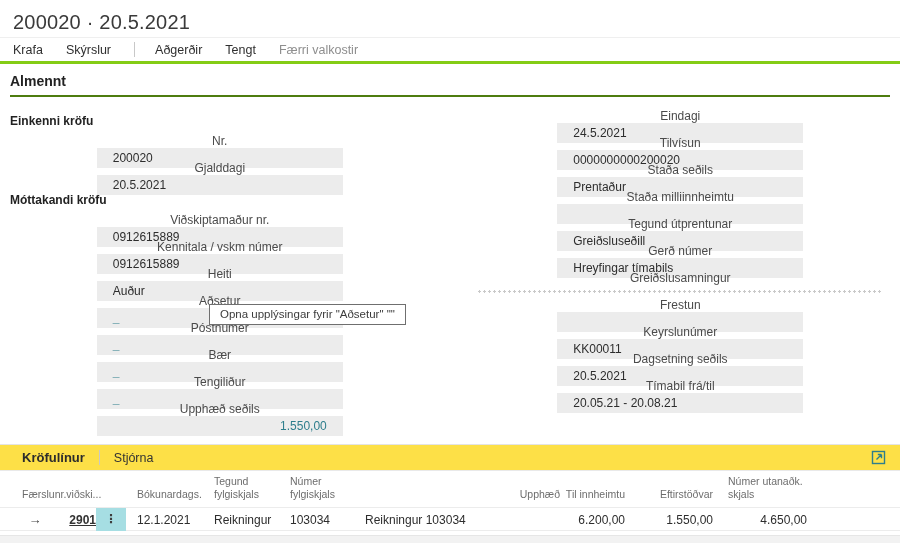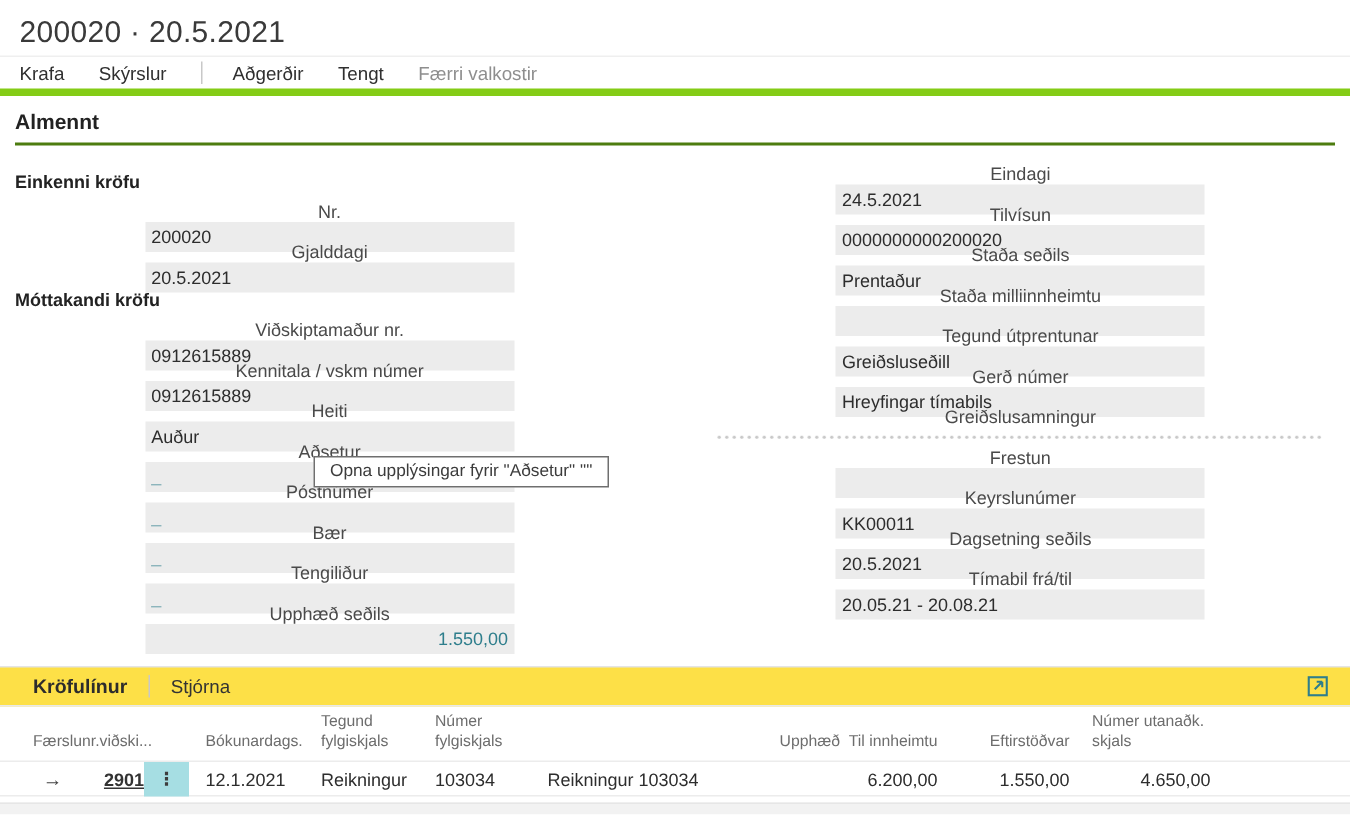--- a/index.html
+++ b/index.html
@@ -17,21 +17,21 @@
     padding: 11px 0 0 13px;
     border-bottom: 1px solid #efefef;
   }
   .page-title { font-size: 20px; font-weight: 400; color: #3a3a3a; letter-spacing: .2px; }
   
   .menubar {
     height: 26px;
     display: flex;
     align-items: center;
     padding: 0 13px;
-    border-bottom: 5px solid #84cc16;
+    border-bottom: 3px solid #84cc16;
     font-size: 12.5px;
   }
   .menu-item { color: #2f2f2f; margin-right: 23px; cursor: pointer; white-space: nowrap; }
   .menu-sep { width: 1px; height: 15px; background: #c8c8c8; margin: 0 20px 0 0; }
   .menu-more { color: #8e8e8e; }
   
   .section { margin: 8px 10px 0 10px; }
   .section-heading {
     font-size: 14px; font-weight: 700; color: #222;
     padding: 1px 0 6px 0;
@@ -56,21 +56,21 @@
     background-repeat: repeat-x;
   }
   .field-box {
     flex: none;
     width: 246px;
     height: 20px;
     line-height: 20px;
     background: #ececec;
     font-size: 12px;
     color: #2d2d2d;
-    padding: 0 4px;
+    padding: 0 16px;
     white-space: nowrap;
     overflow: hidden;
   }
   .field-box.amount { text-align: right; color: #2e7e8c; }
   .field-box.empty-underscore { color: #2e7e8c; font-weight: 700; }
   
   .tooltip {
     position: absolute;
     left: 209px; top: 304px;
     background: #fff;

